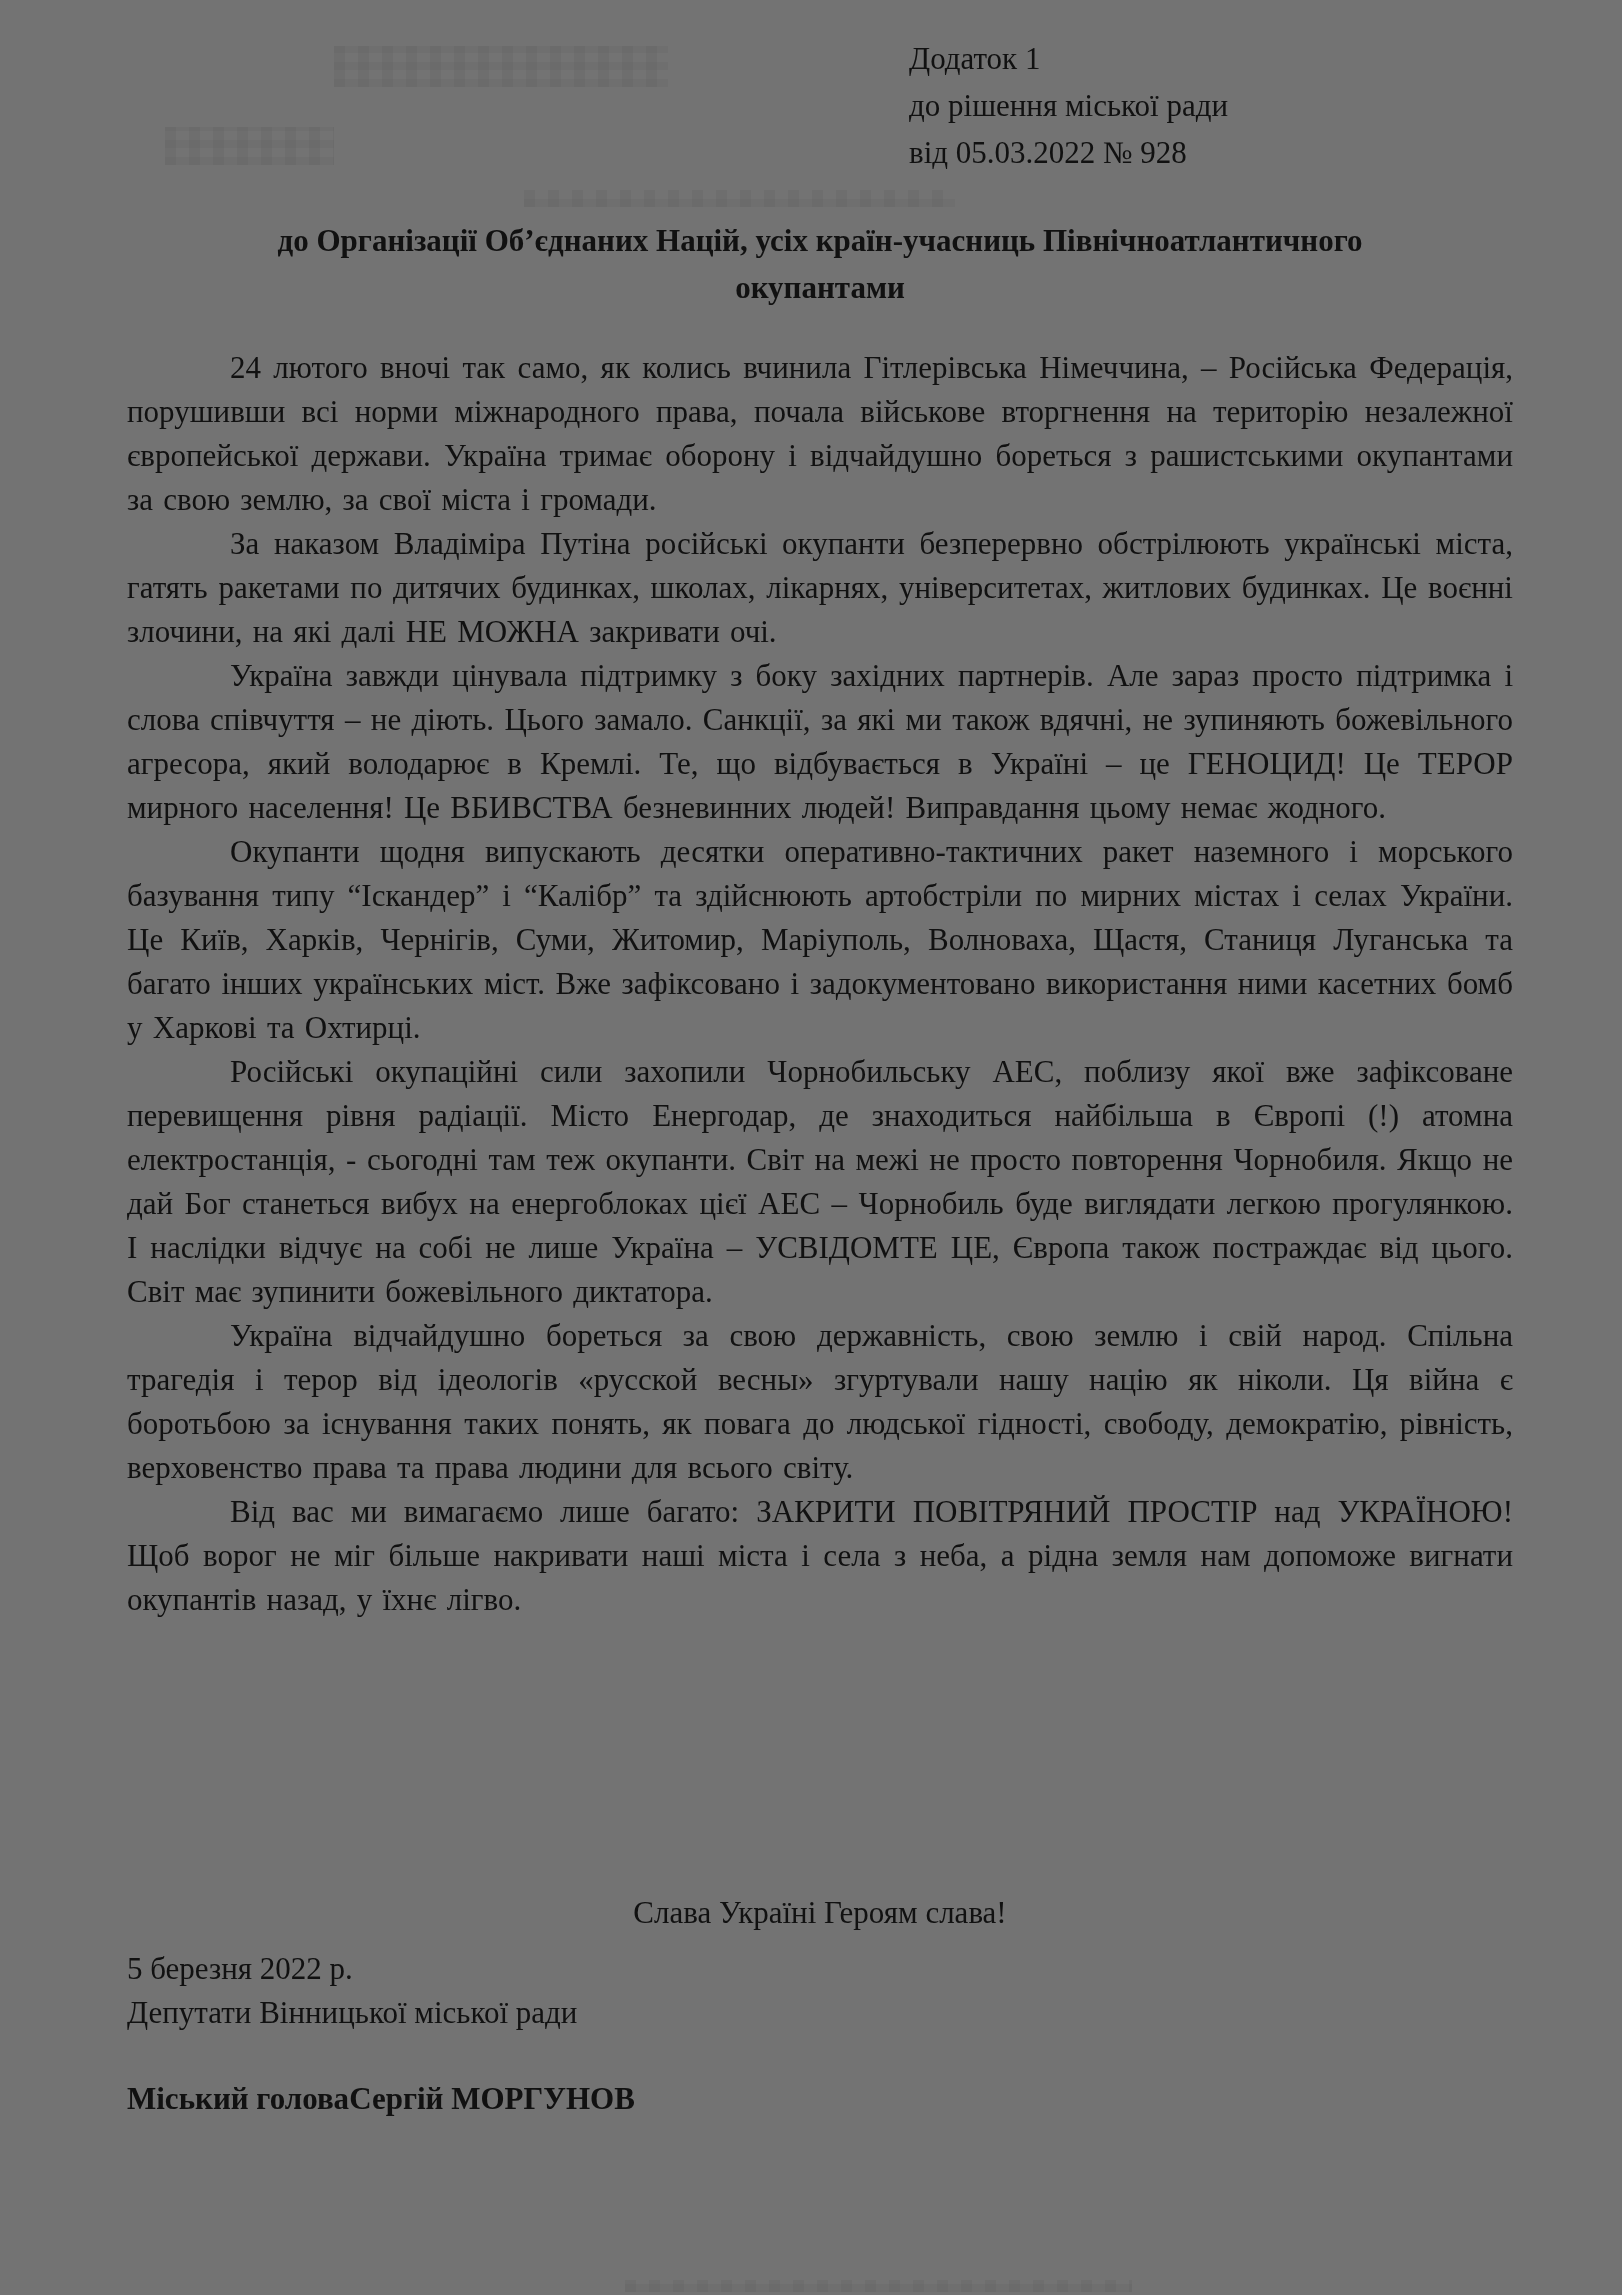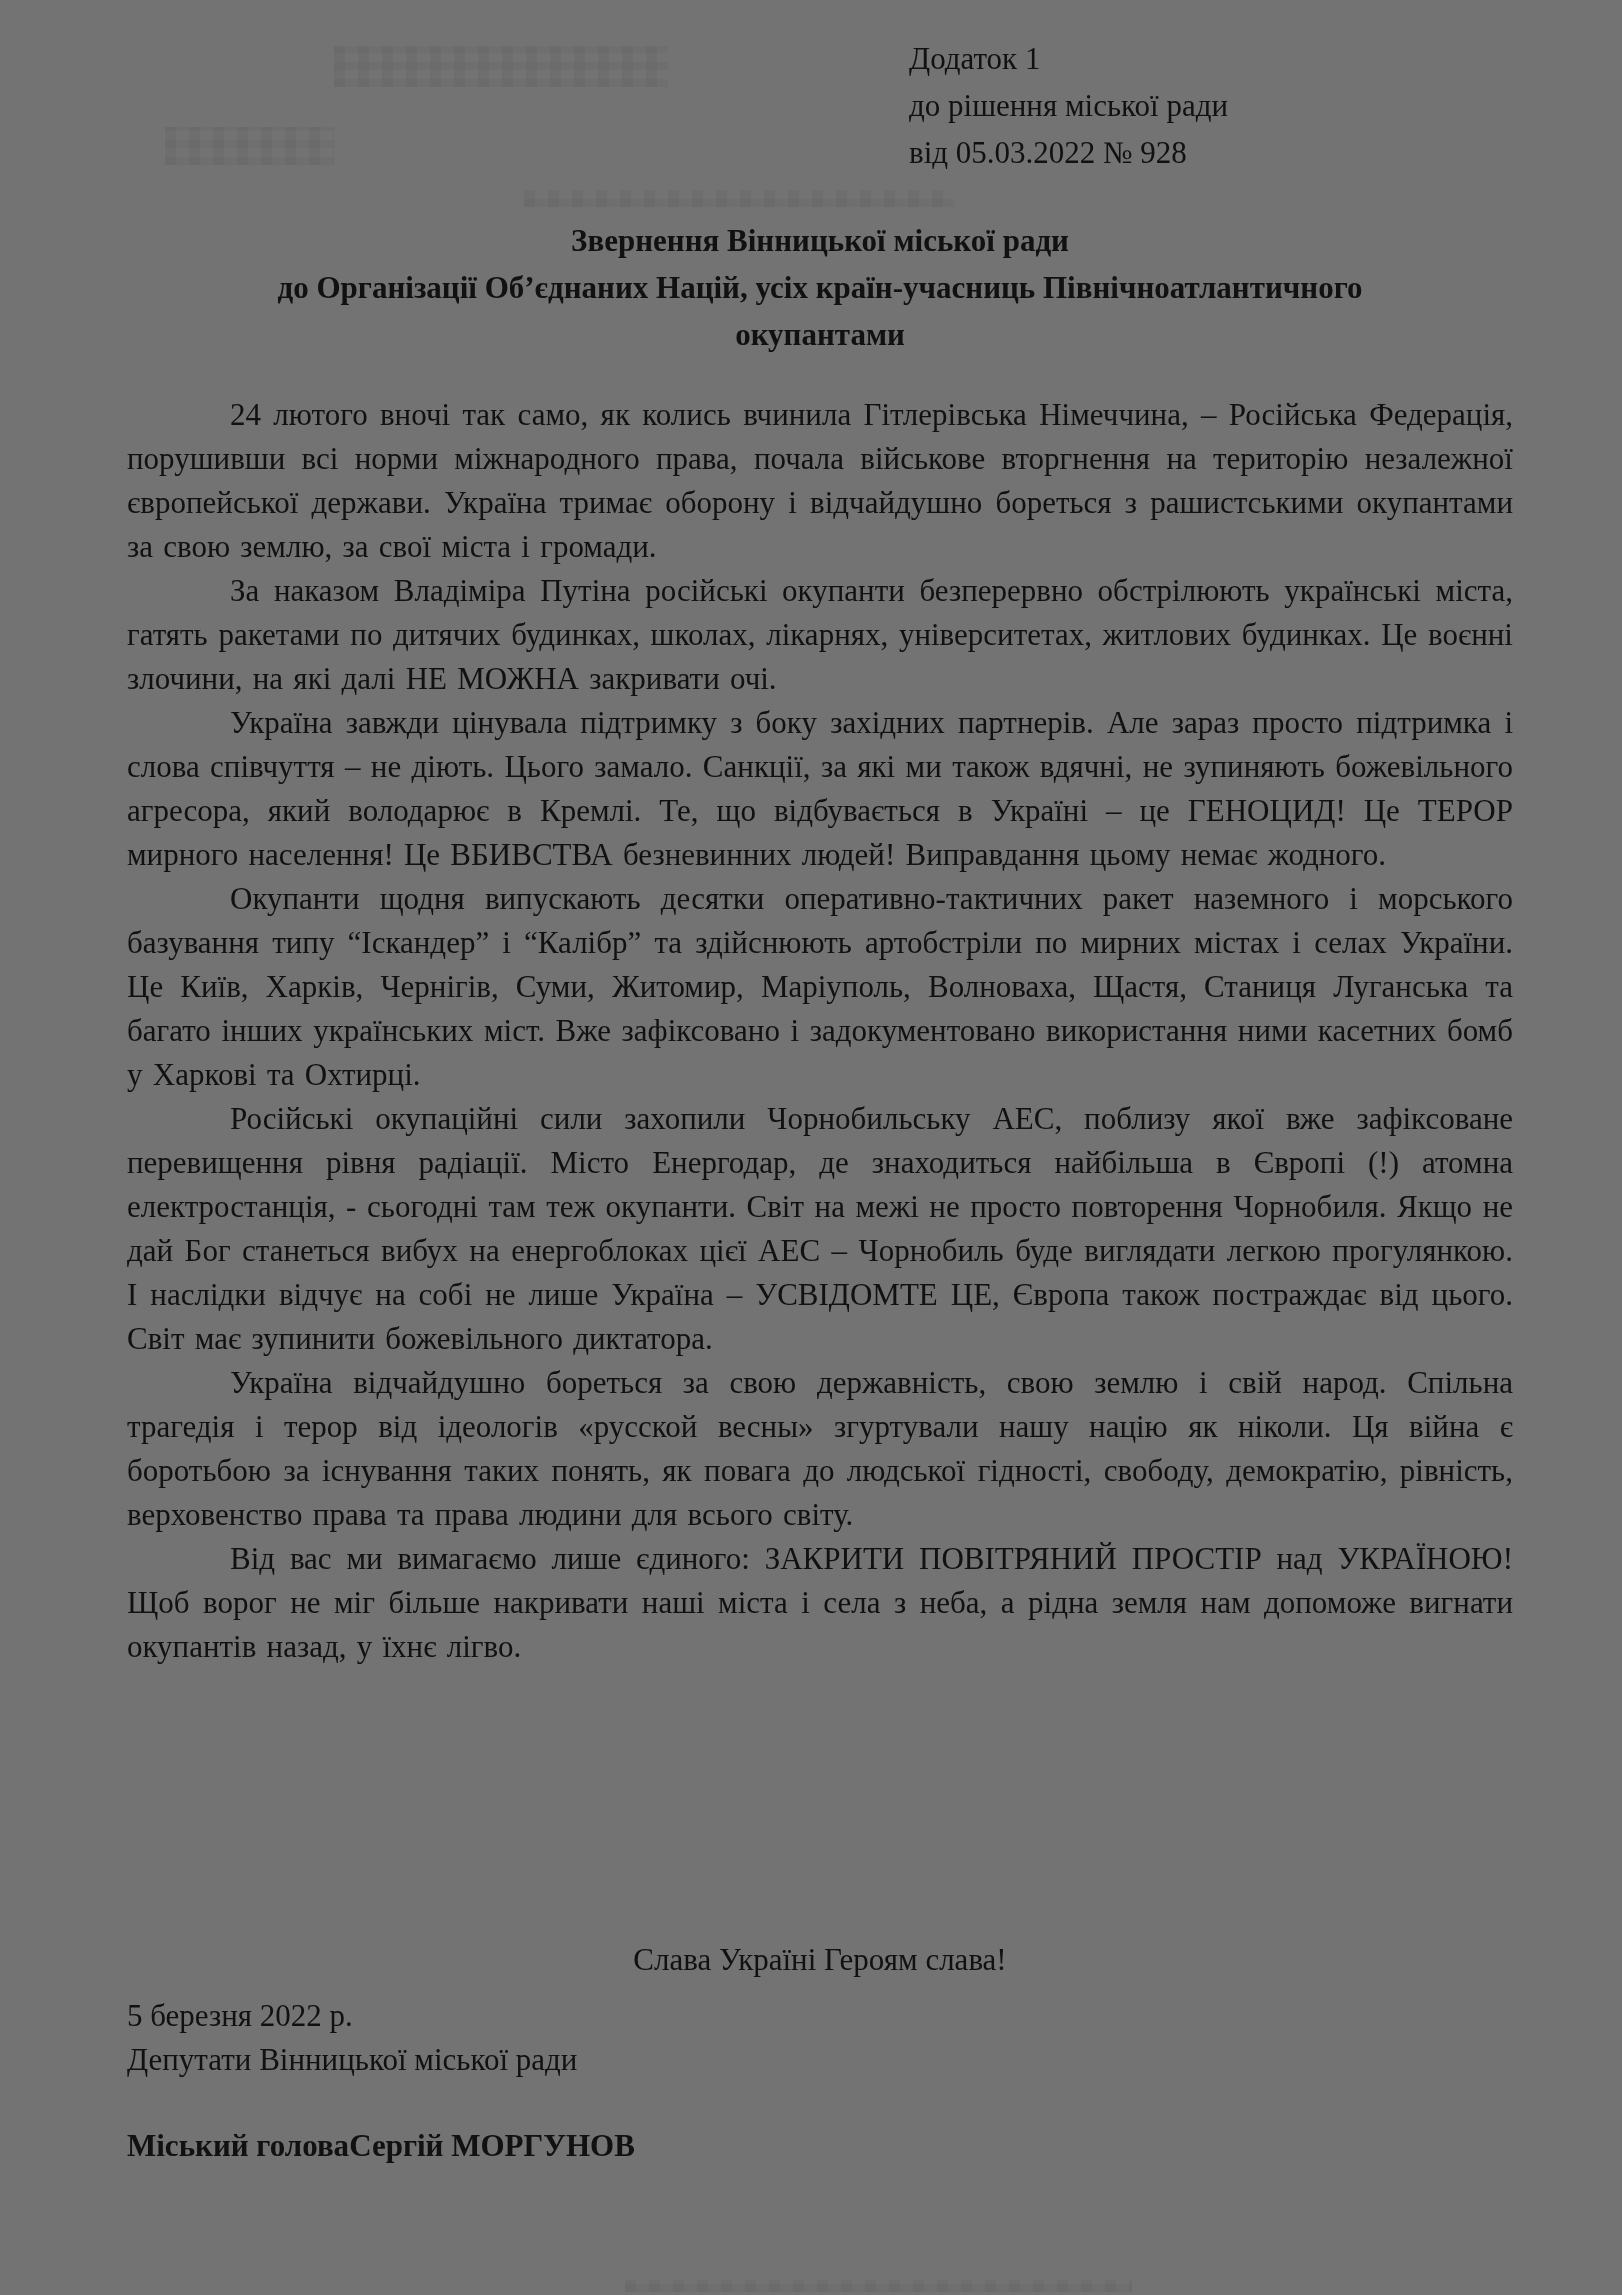--- a/index.html
+++ b/index.html
@@ -84,33 +84,32 @@
   <div class="scan-artifact a3"></div>
   <div class="scan-artifact a4"></div>
 
   <div class="header-block">
     <div>Додаток 1</div>
     <div>до рішення міської ради</div>
     <div>від 05.03.2022 № 928</div>
   </div>
 
   <div class="doc-title">
-    <div>Звернення Вінницької міської ради</div>
     <div>до Організації Об’єднаних Націй, усіх країн-учасниць Північноатлантичного</div>
     <div>окупантами</div>
   </div>
 
   <div class="body-block">
     <p>24 лютого вночі так само, як колись вчинила Гітлерівська Німеччина, – Російська Федерація, порушивши всі норми міжнародного права, почала військове вторгнення на територію незалежної європейської держави. Україна тримає оборону і відчайдушно бореться з рашистськими окупантами за свою землю, за свої міста і громади.</p>
     <p>За наказом Владіміра Путіна російські окупанти безперервно обстрілюють українські міста, гатять ракетами по дитячих будинках, школах, лікарнях, університетах, житлових будинках. Це воєнні злочини, на які далі НЕ МОЖНА закривати очі.</p>
     <p>Україна завжди цінувала підтримку з боку західних партнерів. Але зараз просто підтримка і слова співчуття – не діють. Цього замало. Санкції, за які ми також вдячні, не зупиняють божевільного агресора, який володарює в Кремлі. Те, що відбувається в Україні – це ГЕНОЦИД! Це ТЕРОР мирного населення! Це ВБИВСТВА безневинних людей! Виправдання цьому немає жодного.</p>
     <p>Окупанти щодня випускають десятки оперативно-тактичних ракет наземного і морського базування типу “Іскандер” і “Калібр” та здійснюють артобстріли по мирних містах і селах України. Це Київ, Харків, Чернігів, Суми, Житомир, Маріуполь, Волноваха, Щастя, Станиця Луганська та багато інших українських міст. Вже зафіксовано і задокументовано використання ними касетних бомб у Харкові та Охтирці.</p>
     <p>Російські окупаційні сили захопили Чорнобильську АЕС, поблизу якої вже зафіксоване перевищення рівня радіації. Місто Енергодар, де знаходиться найбільша в Європі (!) атомна електростанція, - сьогодні там теж окупанти. Світ на межі не просто повторення Чорнобиля. Якщо не дай Бог станеться вибух на енергоблоках цієї АЕС – Чорнобиль буде виглядати легкою прогулянкою. І наслідки відчує на собі не лише Україна – УСВІДОМТЕ ЦЕ, Європа також постраждає від цього. Світ має зупинити божевільного диктатора.</p>
     <p>Україна відчайдушно бореться за свою державність, свою землю і свій народ. Спільна трагедія і терор від ідеологів «русской весны» згуртували нашу націю як ніколи. Ця війна є боротьбою за існування таких понять, як повага до людської гідності, свободу, демократію, рівність, верховенство права та права людини для всього світу.</p>
-    <p>Від вас ми вимагаємо лише єдиного: ЗАКРИТИ ПОВІТРЯНИЙ ПРОСТІР над УКРАЇНОЮ! Щоб ворог не міг більше накривати наші міста і села з неба, а рідна земля нам допоможе вигнати окупантів назад, у їхнє лігво.</p>
+    <p>Від вас ми вимагаємо лише багато: ЗАКРИТИ ПОВІТРЯНИЙ ПРОСТІР над УКРАЇНОЮ! Щоб ворог не міг більше накривати наші міста і села з неба, а рідна земля нам допоможе вигнати окупантів назад, у їхнє лігво.</p>
   </div>
 
   <div class="slogan">Слава Україні Героям слава!</div>
 
   <div class="date-line">5 березня 2022 р.</div>
   <div class="deputies-line">Депутати Вінницької міської ради</div>
 
   <div class="signature-row">
     <span>Міський голова</span>
     <span>Сергій МОРГУНОВ</span>

